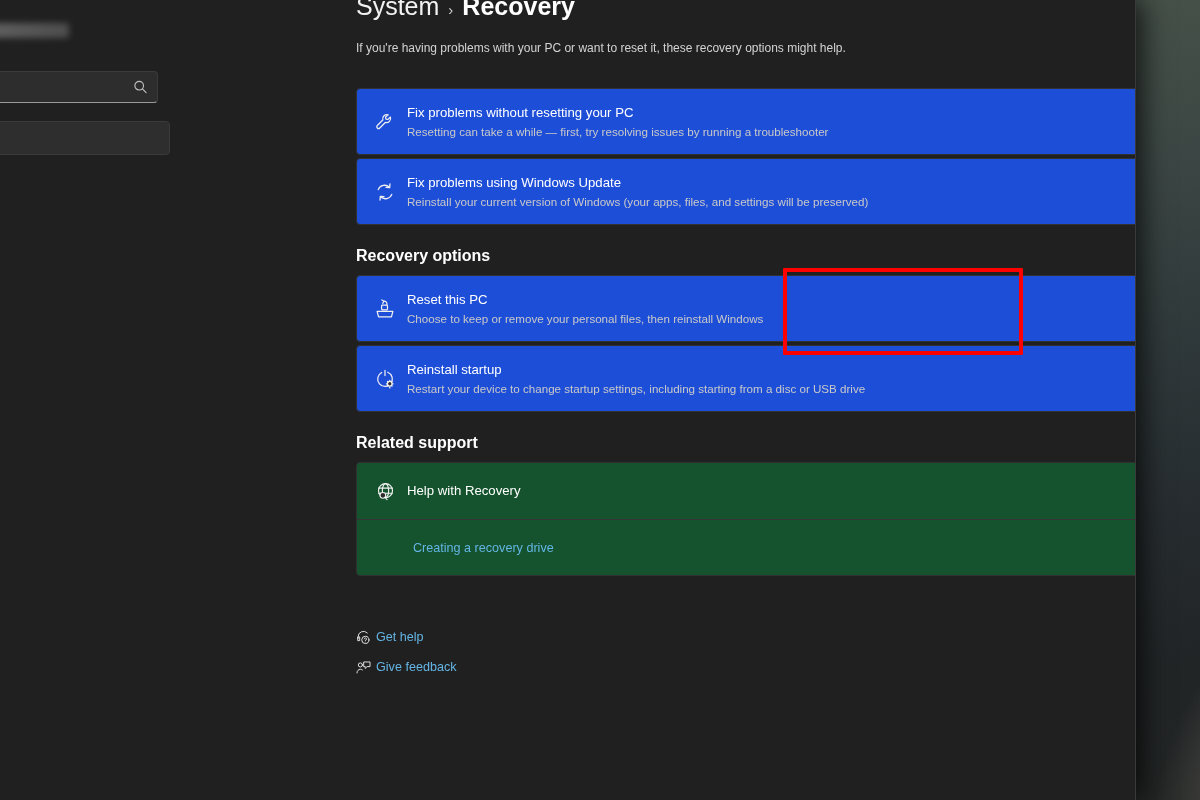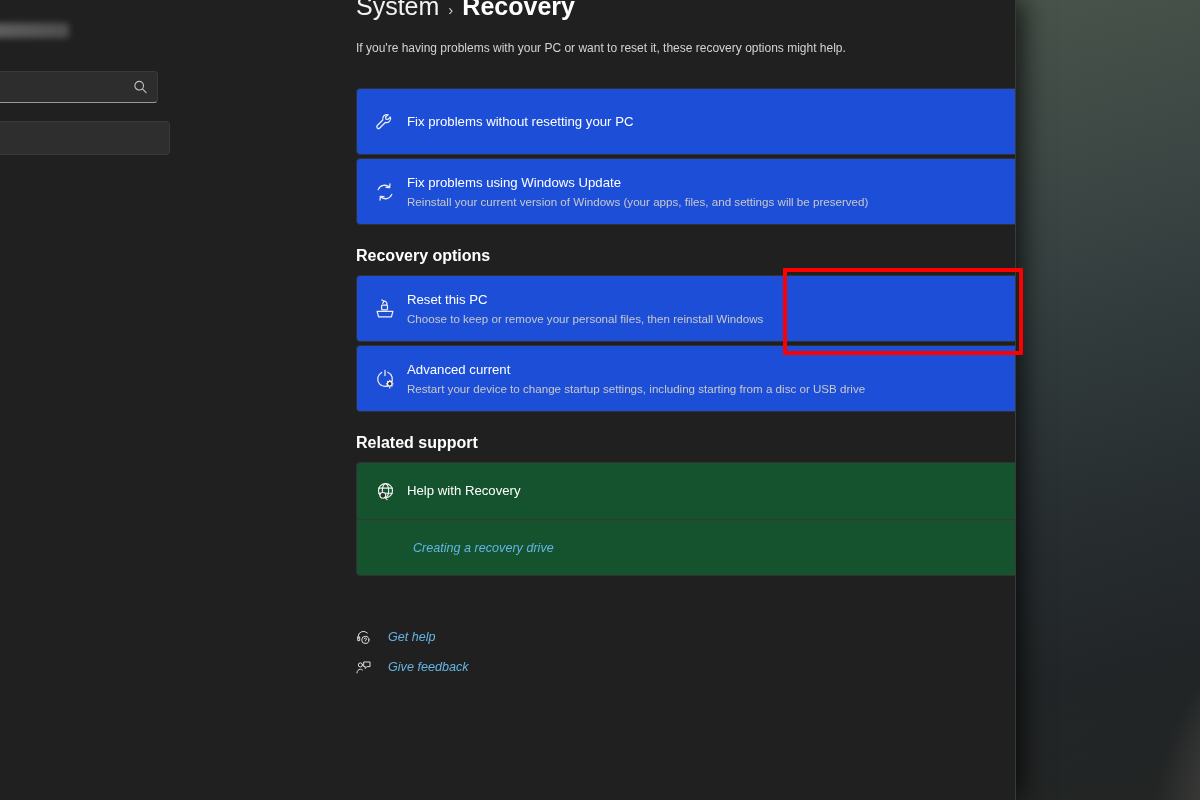--- a/index.html
+++ b/index.html
@@ -17,21 +17,21 @@
       radial-gradient(circle at 118% 104%, rgba(222,214,205,0.95) 0%, rgba(200,190,180,0.55) 7%, rgba(90,88,84,0.0) 16%),
       linear-gradient(168deg, #55604f 0%, #4a564c 20%, #3e4a48 40%, #323c3e 58%, #2b3235 72%, #272b2d 86%, #2a2d2c 100%);
   }
   #desktop::after{
     content:""; position:absolute; inset:0;
     background:linear-gradient(150deg, rgba(255,255,255,0.04), rgba(0,0,0,0.18));
   }
 
   
   #window {
-    position:absolute; left:0; top:0; width:1016px; height:800px;
+    position:absolute; left:0; top:0; width:1136px; height:800px;
     background:#202020;
     display:flex;
     box-shadow: 6px 0 26px rgba(0,0,0,0.75);
   }
   #window::after{
     content:""; position:absolute; top:0; right:0; width:1px; height:100%;
     background:#3a3a3a;
   }
 
   
@@ -138,25 +138,25 @@
     overflow:hidden;
   }
   .expander-row{
     height:56px; display:flex; align-items:center; padding:0 16px 0 0;
   }
   .expander-body{
     border-top:1px solid #363636;
     height:56px; display:flex; align-items:center;
     padding-left:56px;
   }
-  .link{ color:#64b5e5; font-size:12.6px; text-decoration:none; cursor:pointer;font-style:italic; }
+  .link{ color:#64b5e5; font-size:12.6px; text-decoration:none; cursor:pointer; }
 
   .footlinks{ position:absolute; left:176px; top:622px; }
   .footlink{
-    display:flex; align-items:center; gap:16px; height:30px;
+    display:flex; align-items:center; gap:4px; height:30px;
   }
   .footlink .fic{ width:18px; display:flex; justify-content:center; color:#e8e8e8; }
 
   
   #anno{
     position:absolute; left:783px; top:268px; width:240px; height:87px;
     border:4px solid #fe0000; border-radius:1px;
     pointer-events:none; z-index:50;
   }
 </style>
@@ -237,20 +237,21 @@
     <div class="panel">
 
       <div class="card tall">
         <div class="card-ic">
           <svg width="22" height="22" viewBox="0 0 24 24" fill="none" stroke="#f0f0f0" stroke-width="1.35" stroke-linecap="round" stroke-linejoin="round">
             <path d="M15.5 4.2a4.6 4.6 0 0 0-5.9 5.6L3.6 15.8a1.9 1.9 0 0 0 2.7 2.7l6-6a4.6 4.6 0 0 0 5.6-5.9l-2.6 2.6-2.3-.3-.3-2.3z"></path>
           </svg>
         </div>
         <div class="card-text">
           <div class="card-title">Fix problems without resetting your PC</div>
+          <div class="card-sub">Resetting can take a while — first, try resolving issues by running a troubleshooter</div>
         </div>
 
       </div>
 
       <div class="card tall">
         <div class="card-ic">
           <svg width="22" height="22" viewBox="0 0 24 24" fill="none" stroke="#f0f0f0" stroke-width="1.4" stroke-linecap="round" stroke-linejoin="round">
             <path d="M4.6 9.4a7.5 7.5 0 0 1 12.2-2.6"></path>
             <polyline points="17.4,3.2 17.1,7.2 13.1,6.9"></polyline>
             <path d="M19.4 14.6a7.5 7.5 0 0 1-12.2 2.6"></path>
@@ -285,21 +286,21 @@
       <div class="card tall">
         <div class="card-ic">
           <svg width="22" height="22" viewBox="0 0 24 24" fill="none" stroke="#f0f0f0" stroke-width="1.35" stroke-linecap="round" stroke-linejoin="round">
             <path d="M8.4 4.9a8 8 0 1 0 6.6-.3"></path>
             <line x1="12" y1="2.6" x2="12" y2="8.2"></line>
             <circle cx="17.2" cy="17.2" r="2.5" fill="#2b2b2b"></circle>
             <path d="M17.2 13.6v1M17.2 20.8v1M13.6 17.2h1M19.8 17.2h1M14.7 14.7l.7.7M19 19l.7.7M19.7 14.7l-.7.7M15.4 19l-.7.7"></path>
           </svg>
         </div>
         <div class="card-text">
-          <div class="card-title">Advanced current</div>
+          <div class="card-title">Reinstall startup</div>
           <div class="card-sub">Restart your device to change startup settings, including starting from a disc or USB drive</div>
         </div>
 
       </div>
 
       <div class="section-head">Related support</div>
 
       <div class="expander">
         <div class="expander-row">
           <div class="card-ic">

